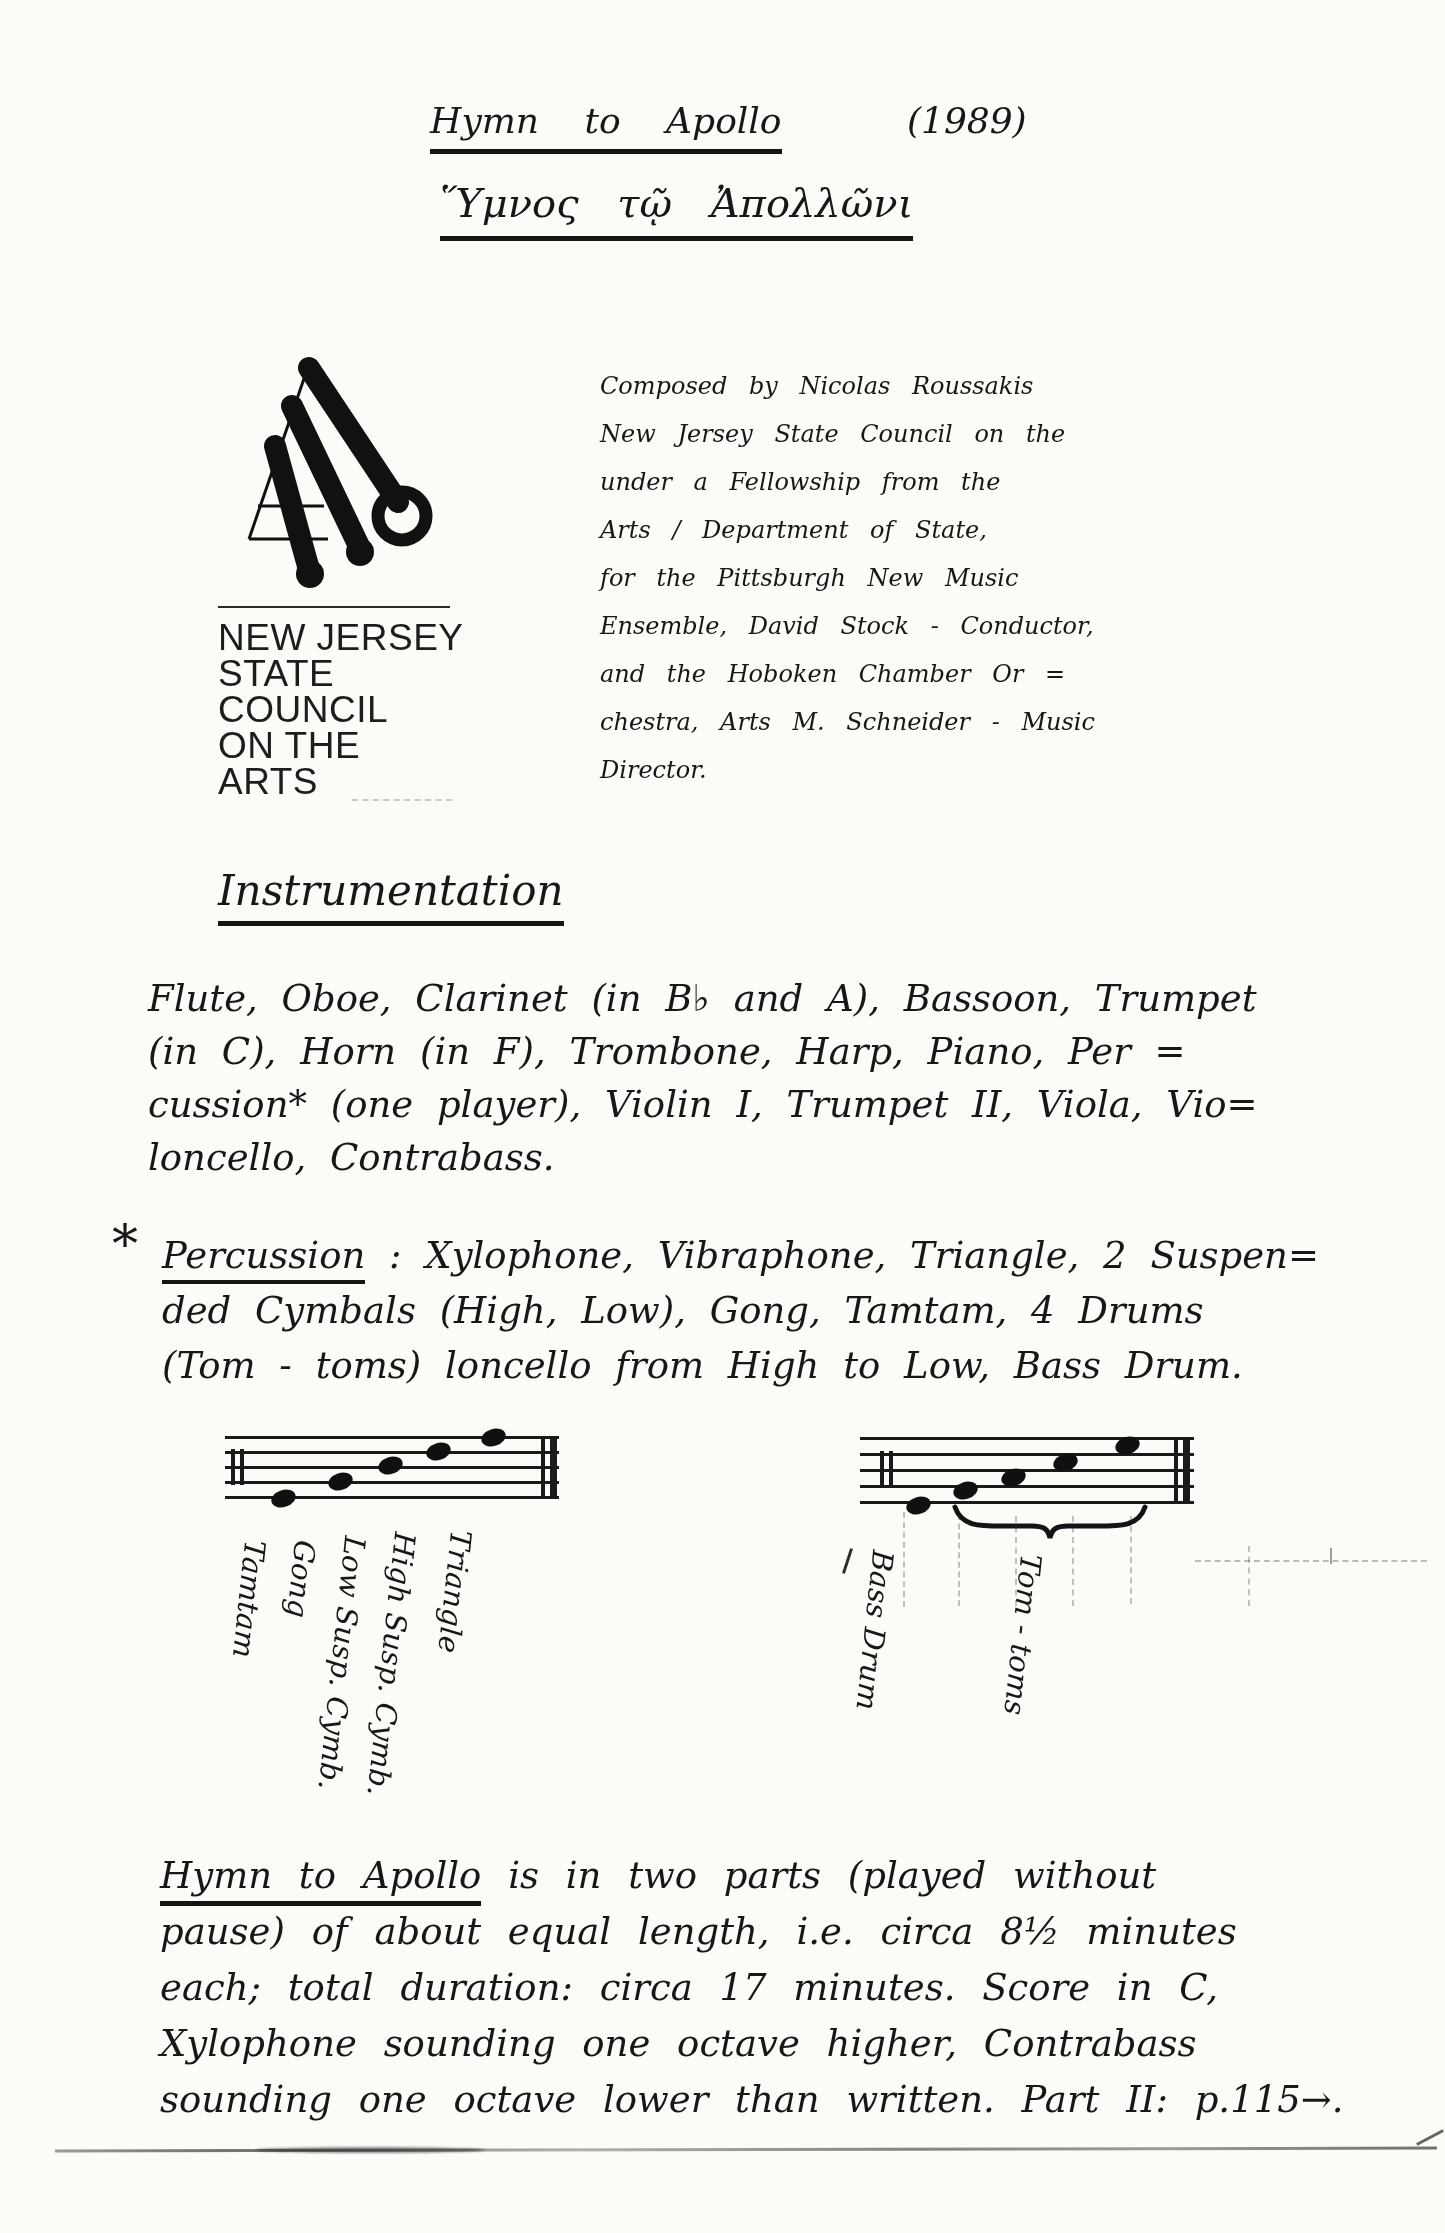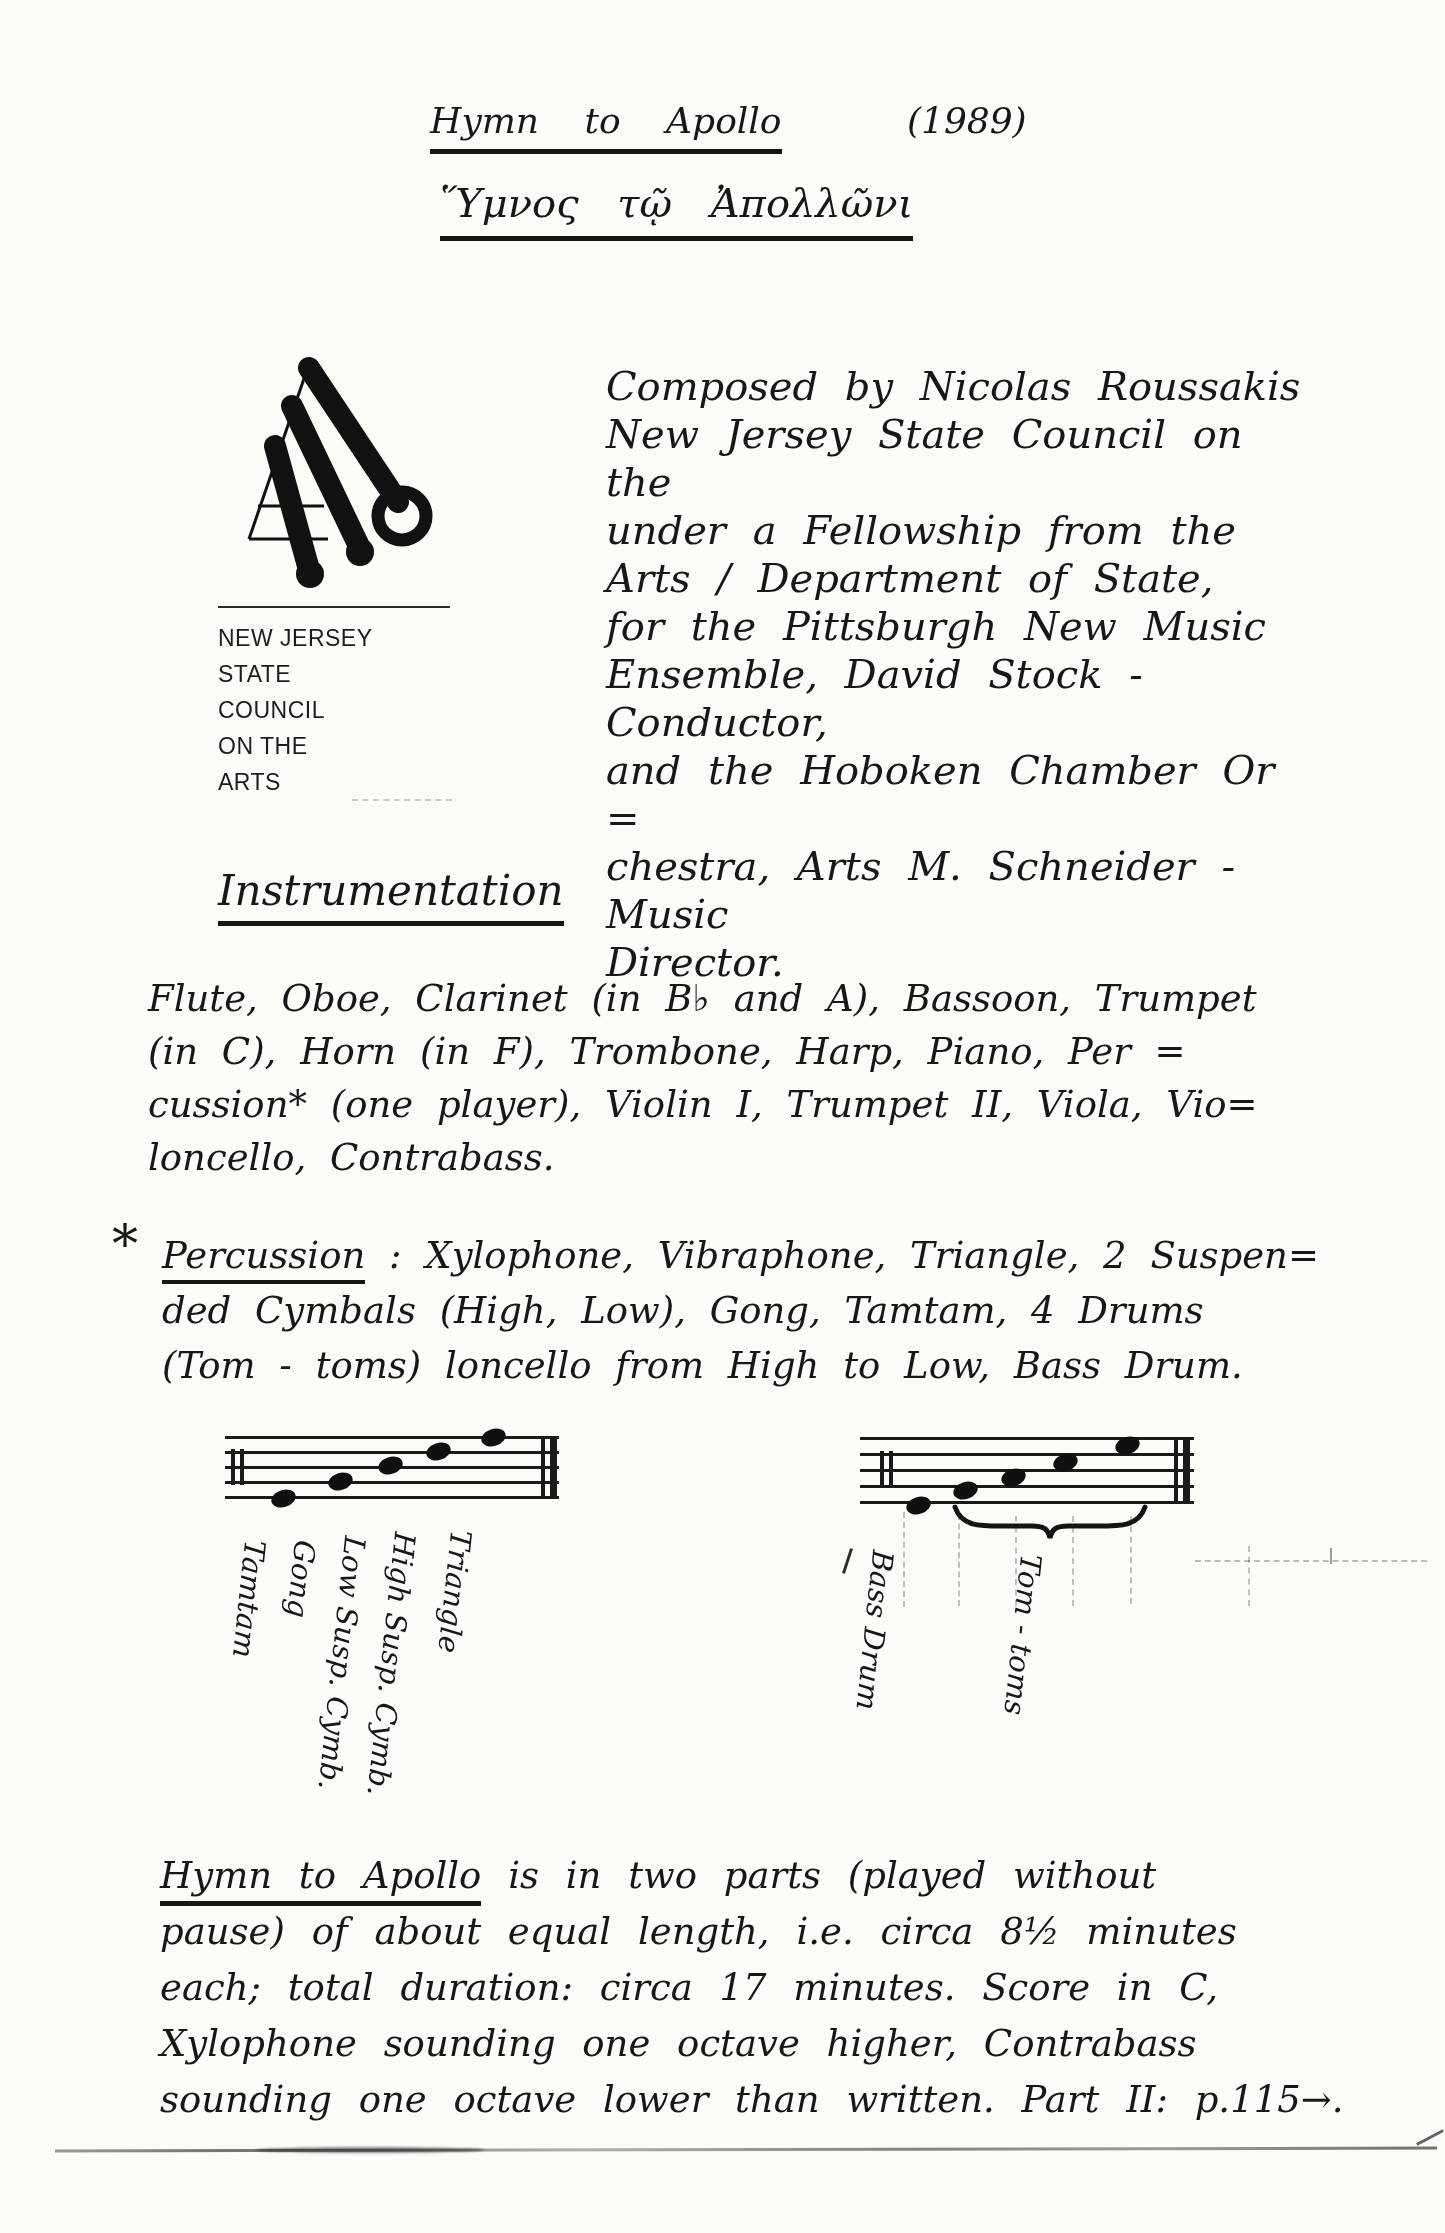--- a/index.html
+++ b/index.html
@@ -14,25 +14,25 @@
   
   #title-row{left:430px;top:100px;font-size:36px;word-spacing:34px;white-space:nowrap;}
   #title-main{border-bottom:5px solid #151515;padding-bottom:8px;}
   #title-year{margin-left:80px;}
   #greek-row{left:440px;top:180px;font-size:40px;word-spacing:26px;border-bottom:5px solid #151515;padding-bottom:10px;white-space:nowrap;}
 
   
   #logo-svg{left:232px;top:356px;}
   #logo-divider{left:218px;top:606px;width:232px;height:2px;background:#2a2a2a;}
   #org-name{left:218px;top:620px;font-family:"Liberation Sans","DejaVu Sans",sans-serif;
-    font-size:23px;line-height:36px;letter-spacing:.5px;color:#1d1d1d;}
+    font-size:37px;line-height:36px;letter-spacing:.5px;color:#1d1d1d;}
   #org-dash{left:352px;top:799px;width:100px;border-top:2px dashed #c9c9c6;}
 
   
-  #credit{left:600px;top:362px;width:720px;font-size:40px;line-height:48px;word-spacing:14px;margin-left:6px;}
+  #credit{left:600px;top:362px;width:720px;font-size:24px;line-height:48px;word-spacing:14px;}
 
   
   #instr-heading{left:218px;top:866px;font-size:42px;border-bottom:5px solid #151515;padding-bottom:6px;}
   #instr-par{left:148px;top:972px;width:1190px;font-size:37px;line-height:53px;word-spacing:12px;}
 
   
   #fn-star{left:112px;top:1214px;font-size:52px;}
   #fn-par{left:162px;top:1228px;width:1210px;font-size:37px;line-height:55px;word-spacing:12px;}
   #fn-label{border-bottom:4px solid #151515;padding-bottom:3px;}
 

